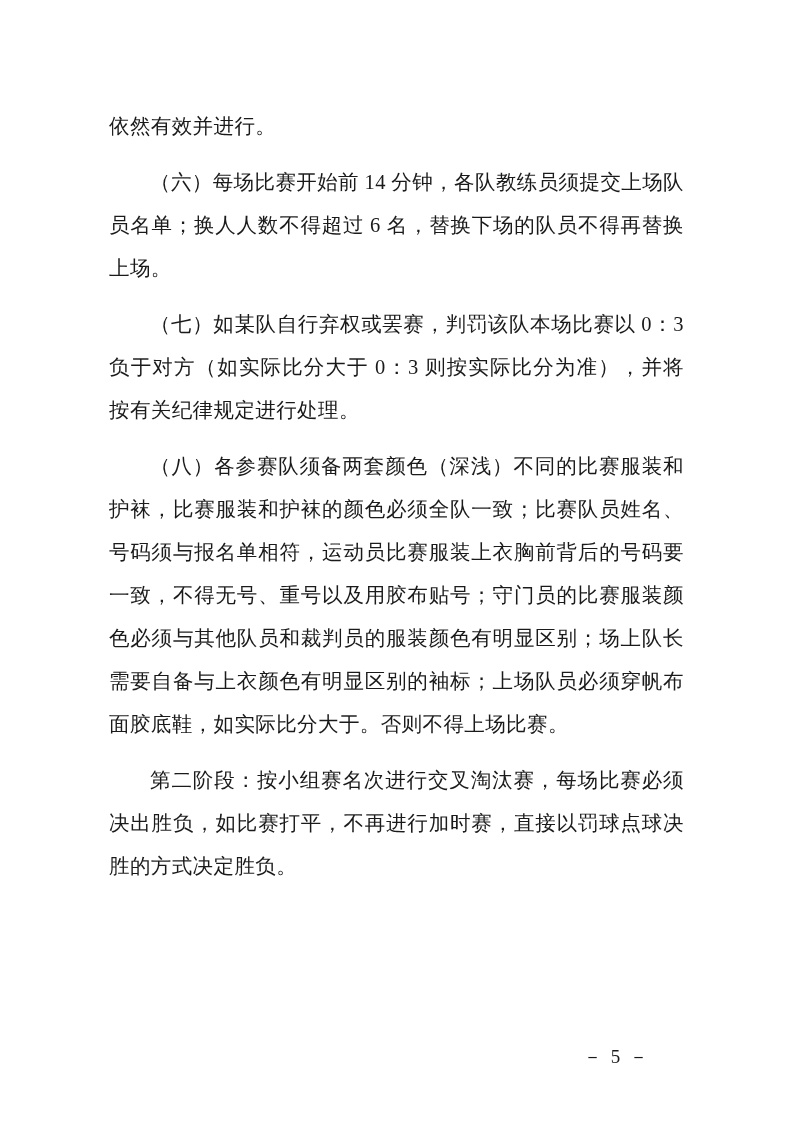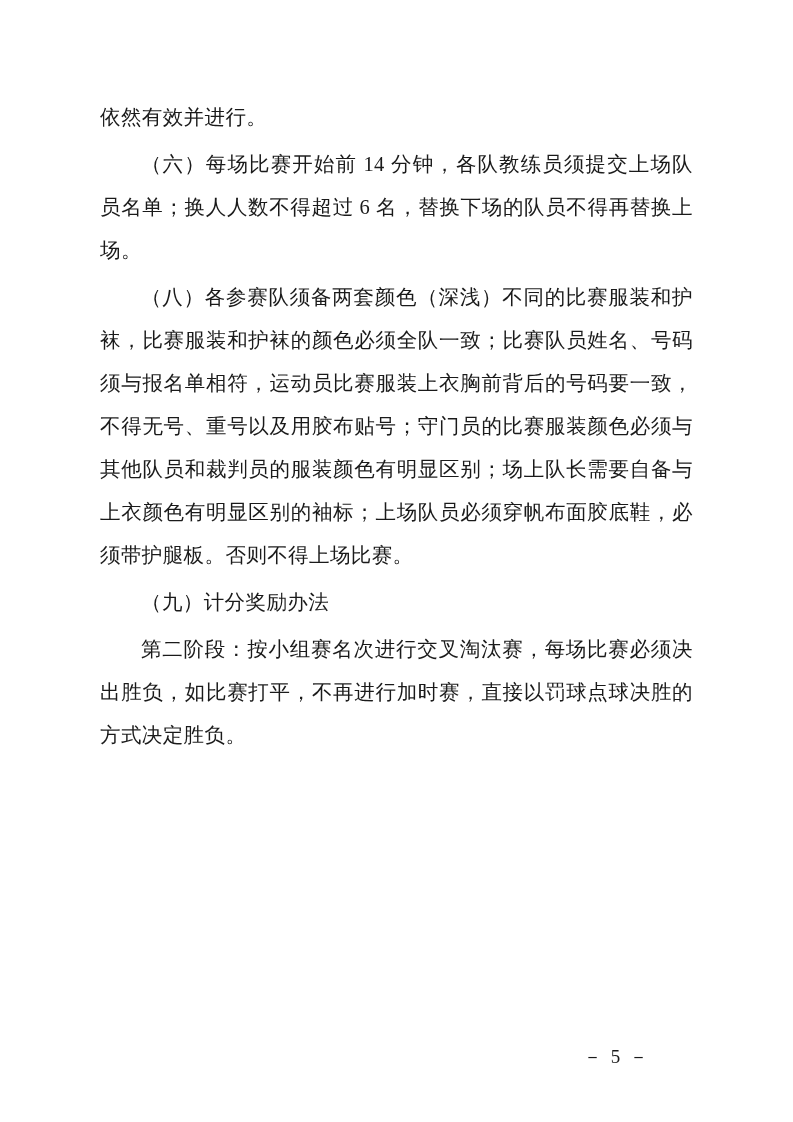--- a/index.html
+++ b/index.html
@@ -25,21 +25,21 @@
     padding: 92px 96px 60px 96px;
   }
   .doc-body {
     font-size: 20.5px;
     line-height: 43px;
     text-align: justify;
     text-justify: inter-ideograph;
     letter-spacing: 0.4px;
   }
   p.para {
-    margin: 4px;
+    margin: 13px;
     padding: 0;
     text-indent: 0;
     white-space: normal;
   }
   p.indent {
     text-indent: 41px;
   }
   .page-number {
     position: absolute;
     left: 0;
@@ -57,20 +57,20 @@
     letter-spacing: 2px;
   }
 </style>
 </head>
 <body>
 
 <div class="page">
   <div class="doc-body">
     <p class="para">依然有效并进行。</p>
     <p class="para indent">（六）每场比赛开始前 14 分钟，各队教练员须提交上场队员名单；换人人数不得超过 6 名，替换下场的队员不得再替换上场。</p>
-    <p class="para indent">（八）各参赛队须备两套颜色（深浅）不同的比赛服装和护袜，比赛服装和护袜的颜色必须全队一致；比赛队员姓名、号码须与报名单相符，运动员比赛服装上衣胸前背后的号码要一致，不得无号、重号以及用胶布贴号；守门员的比赛服装颜色必须与其他队员和裁判员的服装颜色有明显区别；场上队长需要自备与上衣颜色有明显区别的袖标；上场队员必须穿帆布面胶底鞋，必须带护腿板。否则不得上场比赛。</p>
-    <p class="para indent">（九）计分奖励办法</p>
+    <p class="para indent">（七）如某队自行弃权或罢赛，判罚该队本场比赛以 0：3 负于对方（如实际比分大于 0：3 则按实际比分为准），并将按有关纪律规定进行处理。</p>
+    <p class="para indent">（八）各参赛队须备两套颜色（深浅）不同的比赛服装和护袜，比赛服装和护袜的颜色必须全队一致；比赛队员姓名、号码须与报名单相符，运动员比赛服装上衣胸前背后的号码要一致，不得无号、重号以及用胶布贴号；守门员的比赛服装颜色必须与其他队员和裁判员的服装颜色有明显区别；场上队长需要自备与上衣颜色有明显区别的袖标；上场队员必须穿帆布面胶底鞋，如实际比分大于。否则不得上场比赛。</p>
     <p class="para indent">第二阶段：按小组赛名次进行交叉淘汰赛，每场比赛必须决出胜负，如比赛打平，不再进行加时赛，直接以罚球点球决胜的方式决定胜负。</p>
   </div>
   <div class="page-number">
     <span class="pn-inner">－ 5 －</span>
   </div>
 </div>
 
 </body></html>

